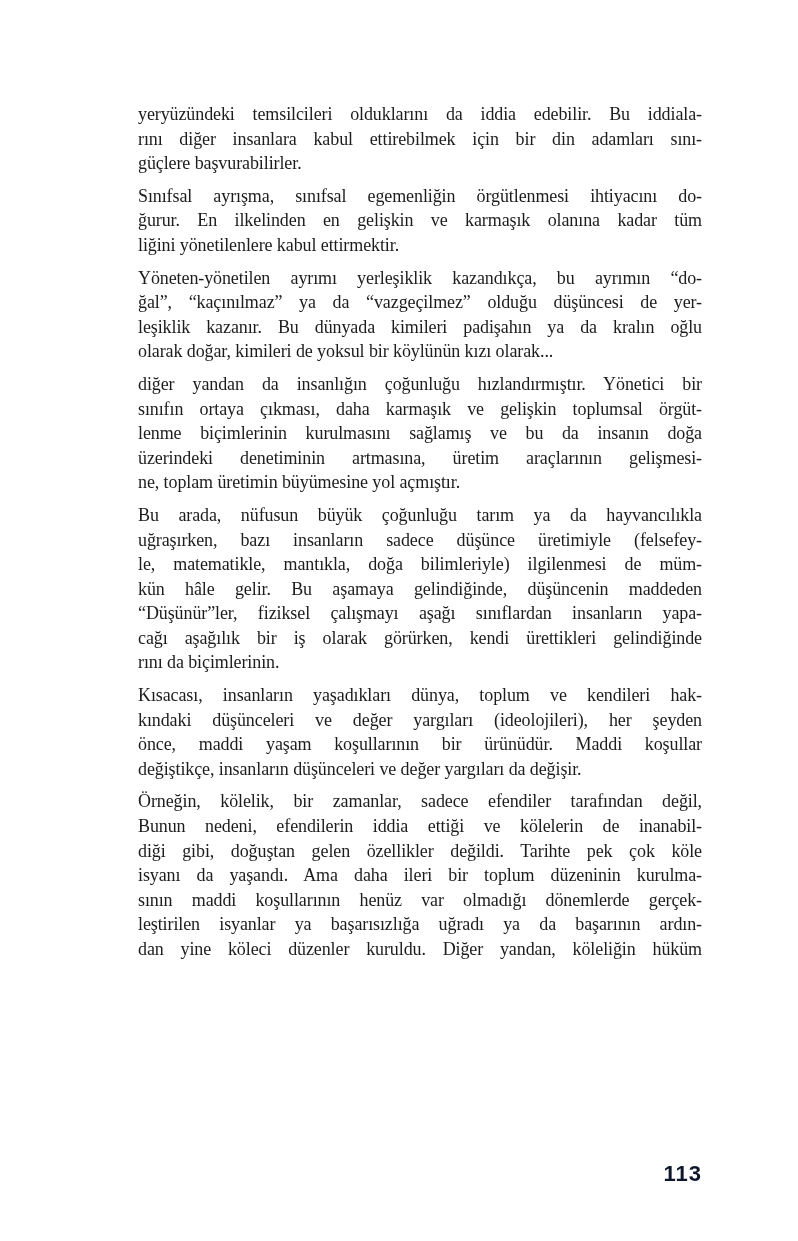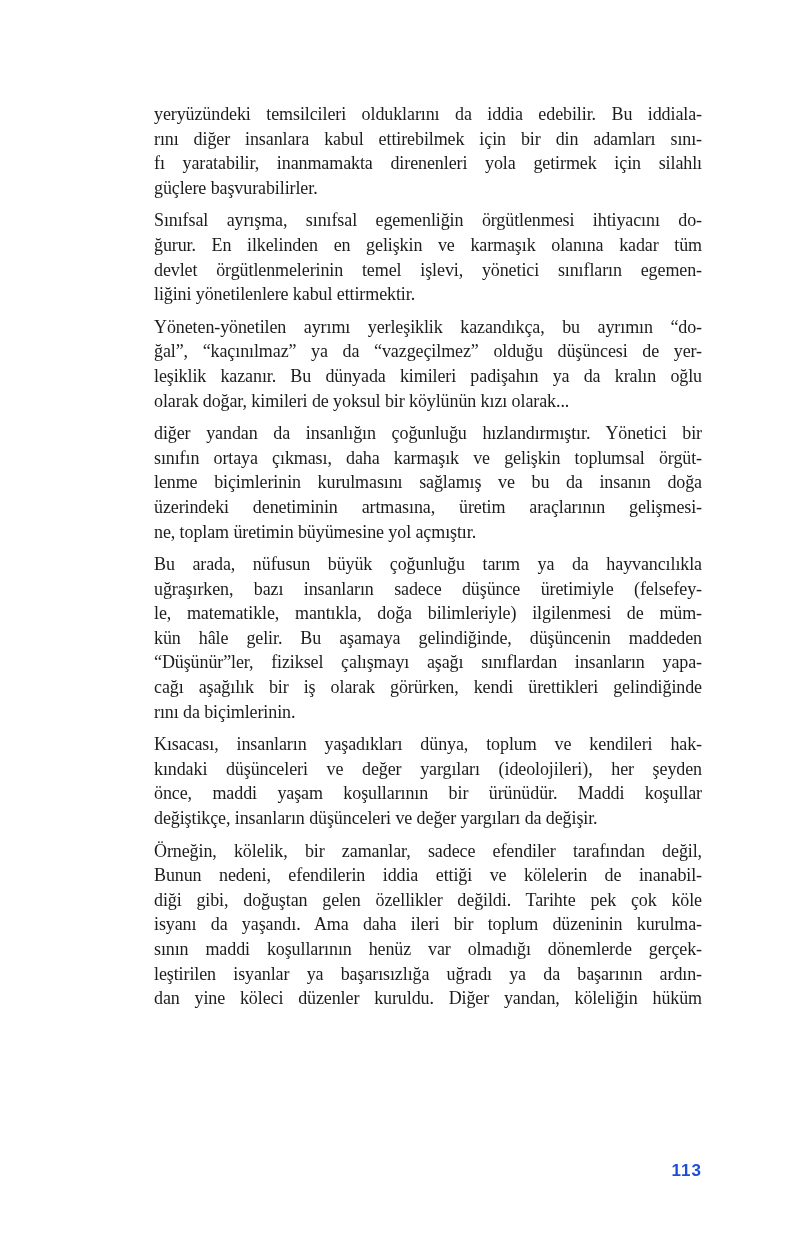--- a/index.html
+++ b/index.html
@@ -23,52 +23,49 @@
     color: #1c1c1c;
     font-size: 18px;
     line-height: 24.6px;
     letter-spacing: -0.1px;
   }
   .paragraph {
     margin: 0 0 8px 0;
   }
   .line {
     text-align: left;
-    margin-left: 16px;
   }
   .line.j {
     text-align: justify;
     text-align-last: justify;
   }
   .page-number {
     position: absolute;
     top: 1161px;
     right: 96px;
     font-family: "Liberation Sans", "DejaVu Sans", sans-serif;
     font-weight: 700;
-    font-size: 17px;
+    font-size: 22px;
     letter-spacing: 1px;
-    color: #1d4ed8;
+    color: #0f172a;
   }
 </style>
 </head>
 <body>
 
 <div class="page">
   <div class="text-block">
       <div class="paragraph">
         <div class="line j">yeryüzündeki temsilcileri olduklarını da iddia edebilir. Bu iddiala-</div>
         <div class="line j">rını diğer insanlara kabul ettirebilmek için bir din adamları sını-</div>
-        <div class="line j">fı yaratabilir, inanmamakta direnenleri yola getirmek için silahlı</div>
         <div class="line">güçlere başvurabilirler.</div>
       </div>
       <div class="paragraph">
         <div class="line j">Sınıfsal ayrışma, sınıfsal egemenliğin örgütlenmesi ihtiyacını do-</div>
         <div class="line j">ğurur. En ilkelinden en gelişkin ve karmaşık olanına kadar tüm</div>
-        <div class="line j">devlet örgütlenmelerinin temel işlevi, yönetici sınıfların egemen-</div>
         <div class="line">liğini yönetilenlere kabul ettirmektir.</div>
       </div>
       <div class="paragraph">
         <div class="line j">Yöneten-yönetilen ayrımı yerleşiklik kazandıkça, bu ayrımın “do-</div>
         <div class="line j">ğal”, “kaçınılmaz” ya da “vazgeçilmez” olduğu düşüncesi de yer-</div>
         <div class="line j">leşiklik kazanır. Bu dünyada kimileri padişahın ya da kralın oğlu</div>
         <div class="line">olarak doğar, kimileri de yoksul bir köylünün kızı olarak...</div>
       </div>
       <div class="paragraph">
         <div class="line j">diğer yandan da insanlığın çoğunluğu hızlandırmıştır. Yönetici bir</div>

